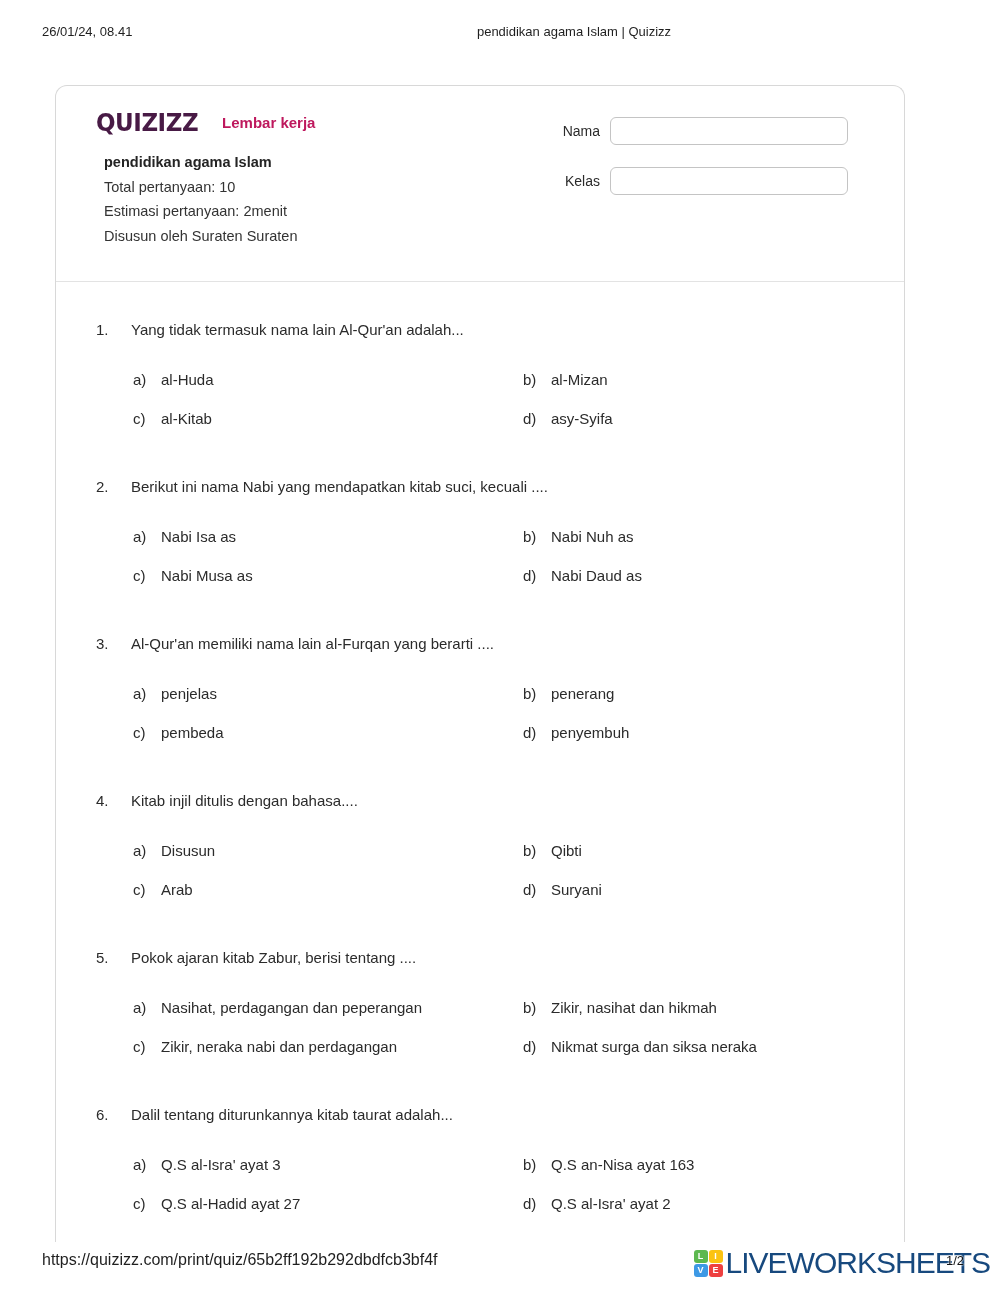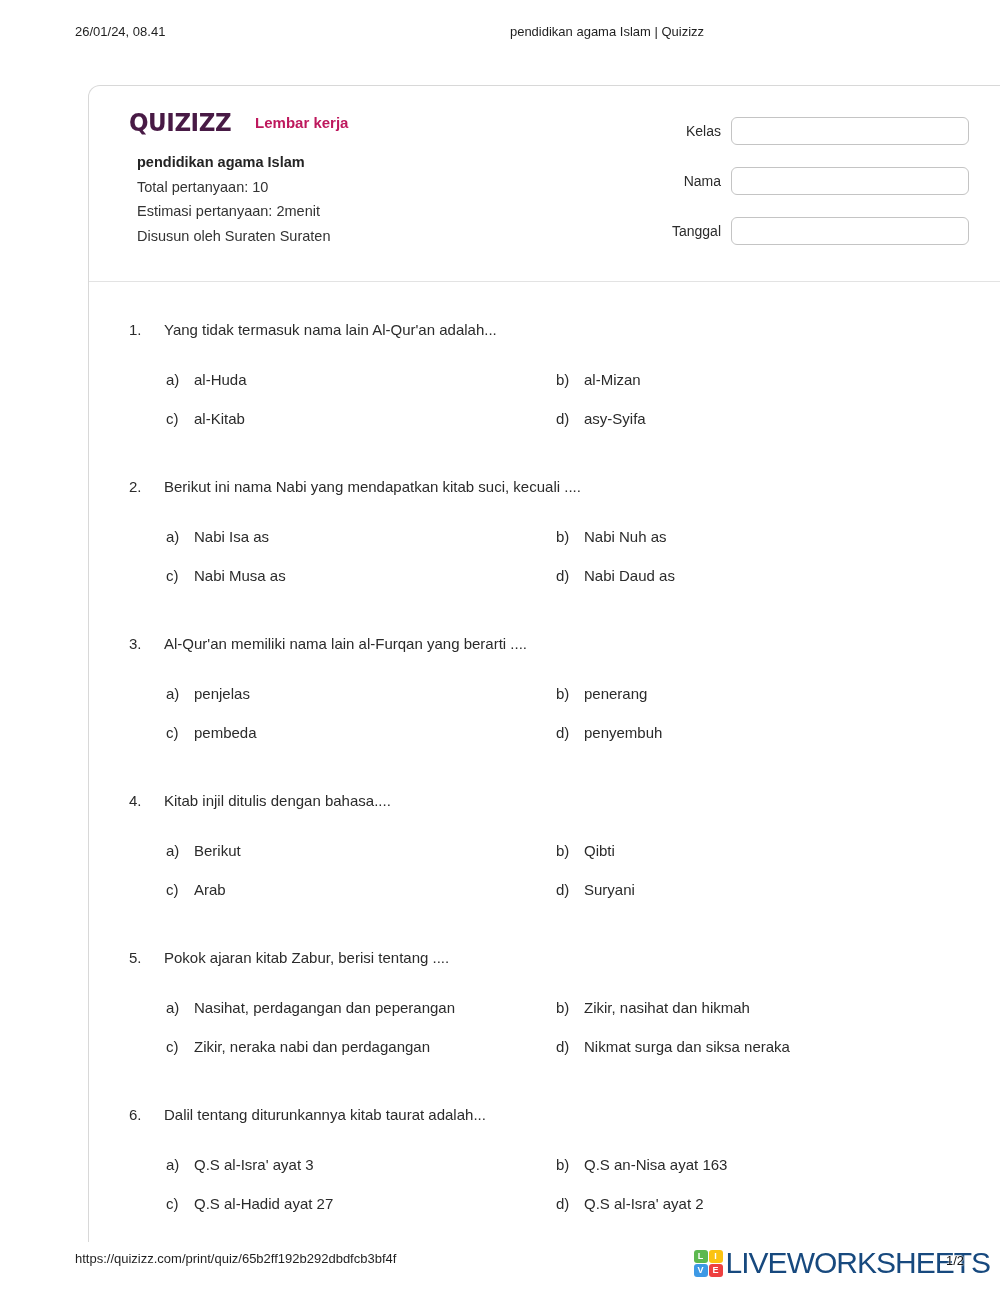--- a/index.html
+++ b/index.html
@@ -1,29 +1,29 @@
 <!DOCTYPE html>
 <html><head>
 <meta charset="utf-8">
 <style>
   html, body { margin:0; padding:0; }
   body {
     width:1000px; height:1294px; position:relative; background:#ffffff;
     font-family:"Liberation Sans", sans-serif; color:#262626;
     -webkit-font-smoothing:antialiased;
   }
-  .page { position:absolute; inset:0; overflow:hidden;margin-left:33px; }
+  .page { position:absolute; inset:0; overflow:hidden; }
 
   
   .print-datetime { position:absolute; left:42px; top:24px; font-size:13px; color:#1f1f1f; }
   .print-title   { position:absolute; left:574px; top:24px; transform:translateX(-50%); font-size:13px; color:#1f1f1f; white-space:nowrap; }
 
   
   .card {
-    position:absolute; left:55px; top:85px; width:938px; height:1157px;
+    position:absolute; left:55px; top:85px; width:850px; height:1157px;
     border:1.5px solid #d8d8d8; border-bottom:none; border-radius:12px 12px 0 0;
     background:#fff; box-sizing:border-box;
   }
   .card-header { position:relative; height:195px; border-bottom:1.5px solid #e3e3e3; }
 
   .logo-row { position:absolute; left:40px; top:22px; display:flex; align-items:center; gap:15px; }
   .logo {
     font-family:"DejaVu Sans", sans-serif; font-weight:900; font-size:25px;
     color:#481a45; letter-spacing:-0.5px; transform:scaleX(0.92); transform-origin:left center;
   }
@@ -46,21 +46,21 @@
   .q-line { display:flex; font-size:15px; line-height:23px; color:#2b2b2b; margin-bottom:27px; }
   .q-num { width:35px; flex:none; }
   .opts {
     display:grid; grid-template-columns:390px auto; row-gap:16px;
     margin-left:37px; font-size:15px; line-height:23px; color:#2b2b2b;
   }
   .opt { display:flex; }
   .opt-label { width:20px; flex:none; margin-right:8px; }
 
   
-  .footer-url { position:absolute; left:42px; top:1251px; font-size:13px; color:#1f1f1f; }
+  .footer-url { position:absolute; left:42px; top:1251px; font-size:16px; color:#1f1f1f; }
   .page-num {
     position:absolute; right:36px; top:1253px; font-size:13px; color:#141414; z-index:3;
     text-shadow:0 0 2px #fff, 0 0 2px #fff;
   }
   .lw-logo { position:absolute; right:10px; top:1246px; display:flex; align-items:center; z-index:2; }
   .lw-tiles { display:grid; grid-template-columns:14px 14px; grid-auto-rows:13px; gap:1px; margin-right:3px; }
   .lw-tile {
     border-radius:3px; color:#fff; font-size:9px; font-weight:700;
     display:flex; align-items:center; justify-content:center;
     font-family:"Liberation Sans", sans-serif;
@@ -82,29 +82,25 @@
         <span class="worksheet-label">Lembar kerja</span>
       </div>
       <div class="quiz-info">
         <div class="quiz-title">pendidikan agama Islam</div>
         <div class="meta-line">Total pertanyaan: 10</div>
         <div class="meta-line">Estimasi pertanyaan: 2menit</div>
         <div class="meta-line">Disusun oleh Suraten Suraten</div>
       </div>
       <div class="form-col">
         <div class="form-row">
-          <span class="form-label">Kelas</span>
-          <input class="form-input" type="text" style="">
-        </div>
-        <div class="form-row">
           <span class="form-label">Nama</span>
           <input class="form-input" type="text" style="">
         </div>
         <div class="form-row">
-          <span class="form-label">Tanggal</span>
+          <span class="form-label">Kelas</span>
           <input class="form-input" type="text" style="">
         </div>
       </div>
     </div>
 
     <div class="questions">
   <div class="question">
     <div class="q-line">
       <span class="q-num">1.</span>
       <span class="q-text">Yang tidak termasuk nama lain Al-Qur'an adalah...</span>
@@ -180,21 +176,21 @@
   </div>
 
   <div class="question">
     <div class="q-line">
       <span class="q-num">4.</span>
       <span class="q-text">Kitab injil ditulis dengan bahasa....</span>
     </div>
     <div class="opts">
       <div class="opt">
         <span class="opt-label">a)</span>
-        <span class="opt-text">Berikut</span>
+        <span class="opt-text">Disusun</span>
       </div>
       <div class="opt">
         <span class="opt-label">b)</span>
         <span class="opt-text">Qibti</span>
       </div>
       <div class="opt">
         <span class="opt-label">c)</span>
         <span class="opt-text">Arab</span>
       </div>
       <div class="opt">

